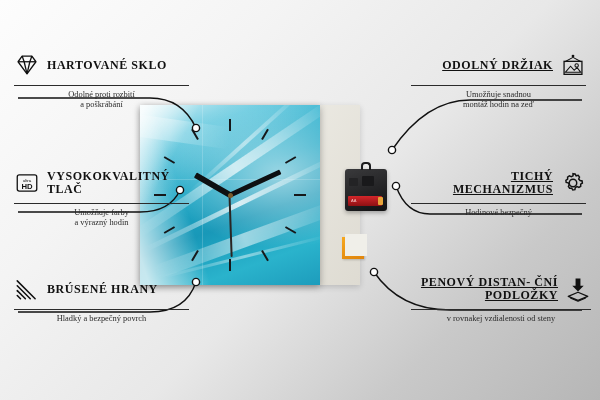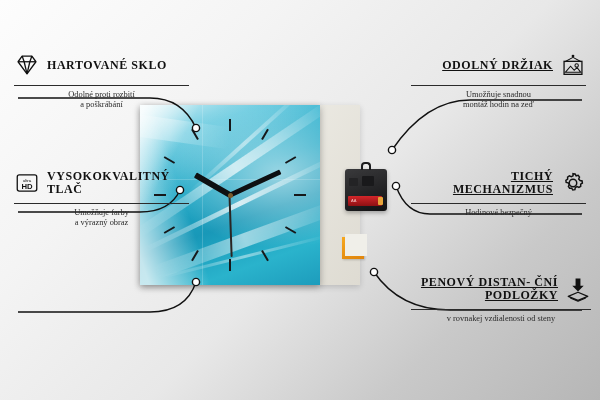--- a/index.html
+++ b/index.html
@@ -189,23 +189,38 @@
     <div class="f-head">
       <svg class="f-icon" viewBox="0 0 32 32">
         <rect x="4" y="6" width="24" height="20" rx="2.5" fill="none" stroke="#111" stroke-width="1.6"></rect>
         <text x="16" y="14.2" text-anchor="middle" font-family="Liberation Sans, sans-serif" font-size="5.4" fill="#111">ultra</text>
         <text x="16" y="23" text-anchor="middle" font-family="Liberation Sans, sans-serif" font-size="9.5" font-weight="bold" fill="#111">HD</text>
       </svg>
       <div class="f-title">VYSOKOKVALITNÝ TLAČ</div>
     </div>
     <div class="f-rule"></div>
     <div class="f-desc">Umožňuje farby</div>
-    <div class="f-desc">a výrazný obraz</div>
-  </div>
-
+    <div class="f-desc">a výrazný hodin</div>
+  </div>
+
+  <div class="feature left" style="left:14px; top:272px;">
+    <div class="f-head">
+      <svg class="f-icon" viewBox="0 0 32 32">
+        <g stroke="#111" stroke-width="1.9" stroke-linecap="round">
+          <line x1="4" y1="6" x2="26" y2="28"></line>
+          <line x1="4" y1="12" x2="20" y2="28"></line>
+          <line x1="4" y1="18" x2="14" y2="28"></line>
+          <line x1="4" y1="24" x2="8" y2="28"></line>
+        </g>
+      </svg>
+      <div class="f-title">BRÚSENÉ HRANY</div>
+    </div>
+    <div class="f-rule"></div>
+    <div class="f-desc">Hladký a bezpečný povrch</div>
+  </div>
 
   <div class="feature right" style="left:411px; top:48px;">
     <div class="f-head">
       <svg class="f-icon" viewBox="0 0 32 32">
         <circle cx="16" cy="5" r="1.7" fill="#111"></circle>
         <path d="M16,6.6 L6,12 M16,6.6 L26,12" stroke="#111" stroke-width="1.3" fill="none"></path>
         <rect x="5" y="11.5" width="22" height="16" fill="none" stroke="#111" stroke-width="1.6"></rect>
         <path d="M6.5,25 L13,17.5 L17.5,22.5 L21,19 L25.5,25 Z" fill="none" stroke="#111" stroke-width="1.3"></path>
         <circle cx="20.5" cy="16.5" r="2.1" fill="none" stroke="#111" stroke-width="1.3"></circle>
       </svg>

